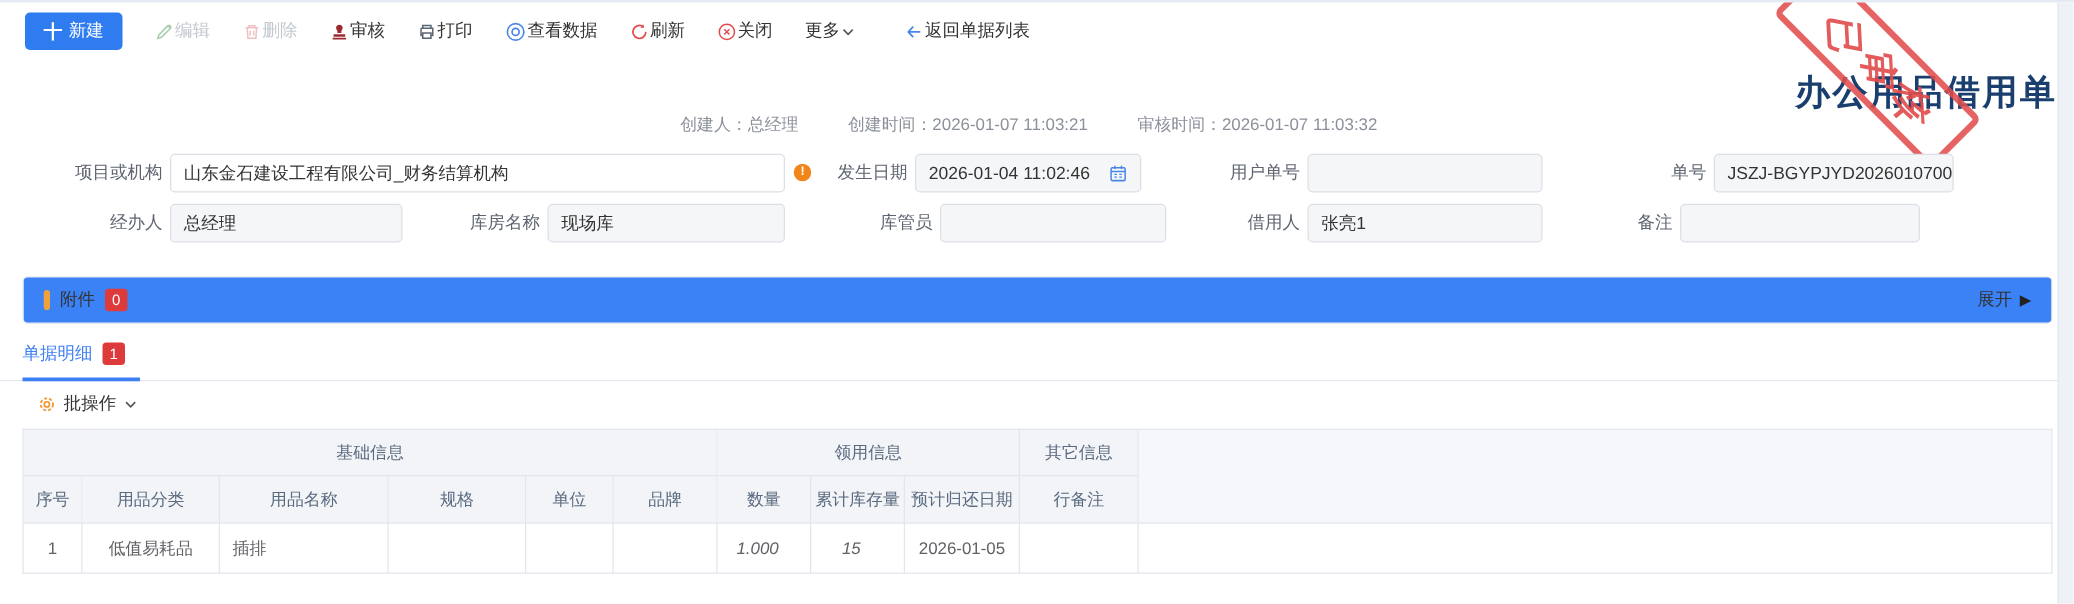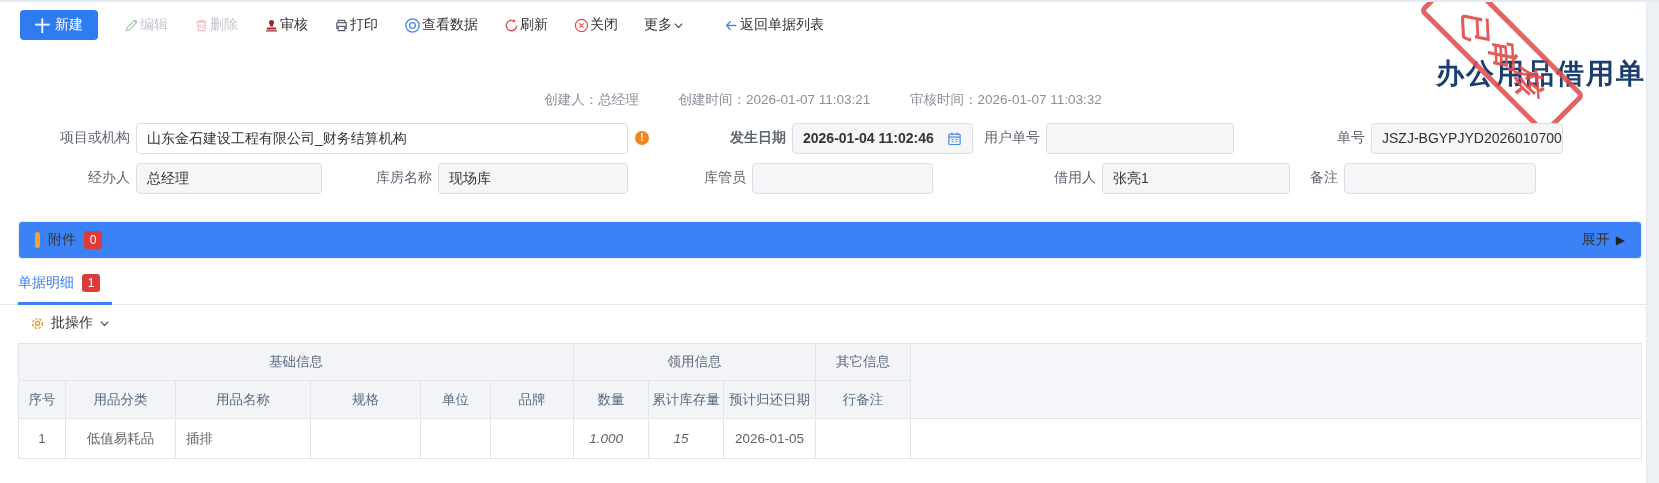--- a/index.html
+++ b/index.html
@@ -50,27 +50,27 @@
   .row1 { top:120px; } .row2 { top:160px; }
   .f-label { display:inline-block; text-align:right; color:#5f6570; font-size:14px; margin-right:6px; }
   .f-box {
     height:31px; line-height:29px; padding:0 10px; font-size:14px; color:#333;
     background:#f5f6f8; border:1px solid #dcdfe6; border-radius:4px;
     white-space:nowrap; overflow:hidden;
   }
   .f-box.editable { background:#fff; }
   .f-box.with-icon { display:flex; align-items:center; justify-content:space-between; }
   .pf-project  { left:36px; }  .pf-project  .f-label{width:94px;} .pf-project .f-box{width:492px;}
-  .pf-date     { left:728px;font-weight:bold; } .pf-date     .f-label{width:58px;} .pf-date    .f-box{width:181px;}
+  .pf-date     { left:668px; } .pf-date     .f-label{width:58px;} .pf-date    .f-box{width:181px;}
   .pf-userno   { left:982px; } .pf-userno   .f-label{width:58px;} .pf-userno  .f-box{width:188px;}
   .pf-docno    { left:1321px; }.pf-docno    .f-label{width:44px;} .pf-docno   .f-box{width:192px;}
   .pf-handler  { left:78px; }  .pf-handler  .f-label{width:52px;} .pf-handler .f-box{width:186px;}
   .pf-warehouse{ left:372px; } .pf-warehouse .f-label{width:60px;} .pf-warehouse .f-box{width:190px;}
   .pf-keeper   { left:694px; } .pf-keeper   .f-label{width:52px;} .pf-keeper  .f-box{width:181px;}
-  .pf-borrower { left:1044px; } .pf-borrower .f-label{width:52px;} .pf-borrower .f-box{width:188px;}
+  .pf-borrower { left:988px; } .pf-borrower .f-label{width:52px;} .pf-borrower .f-box{width:188px;}
   .pf-remark   { left:1294px; }.pf-remark   .f-label{width:44px;} .pf-remark  .f-box{width:192px;}
   .info-dot {
     width:14px; height:14px; border-radius:50%; background:#f08519; color:#fff;
     font-size:10px; font-weight:bold; text-align:center; line-height:14px;
     margin-left:7px; flex:0 0 auto;
   }
 
   
   .attach-bar {
     position:absolute; left:18px; top:219px; width:1624px; height:38px;

